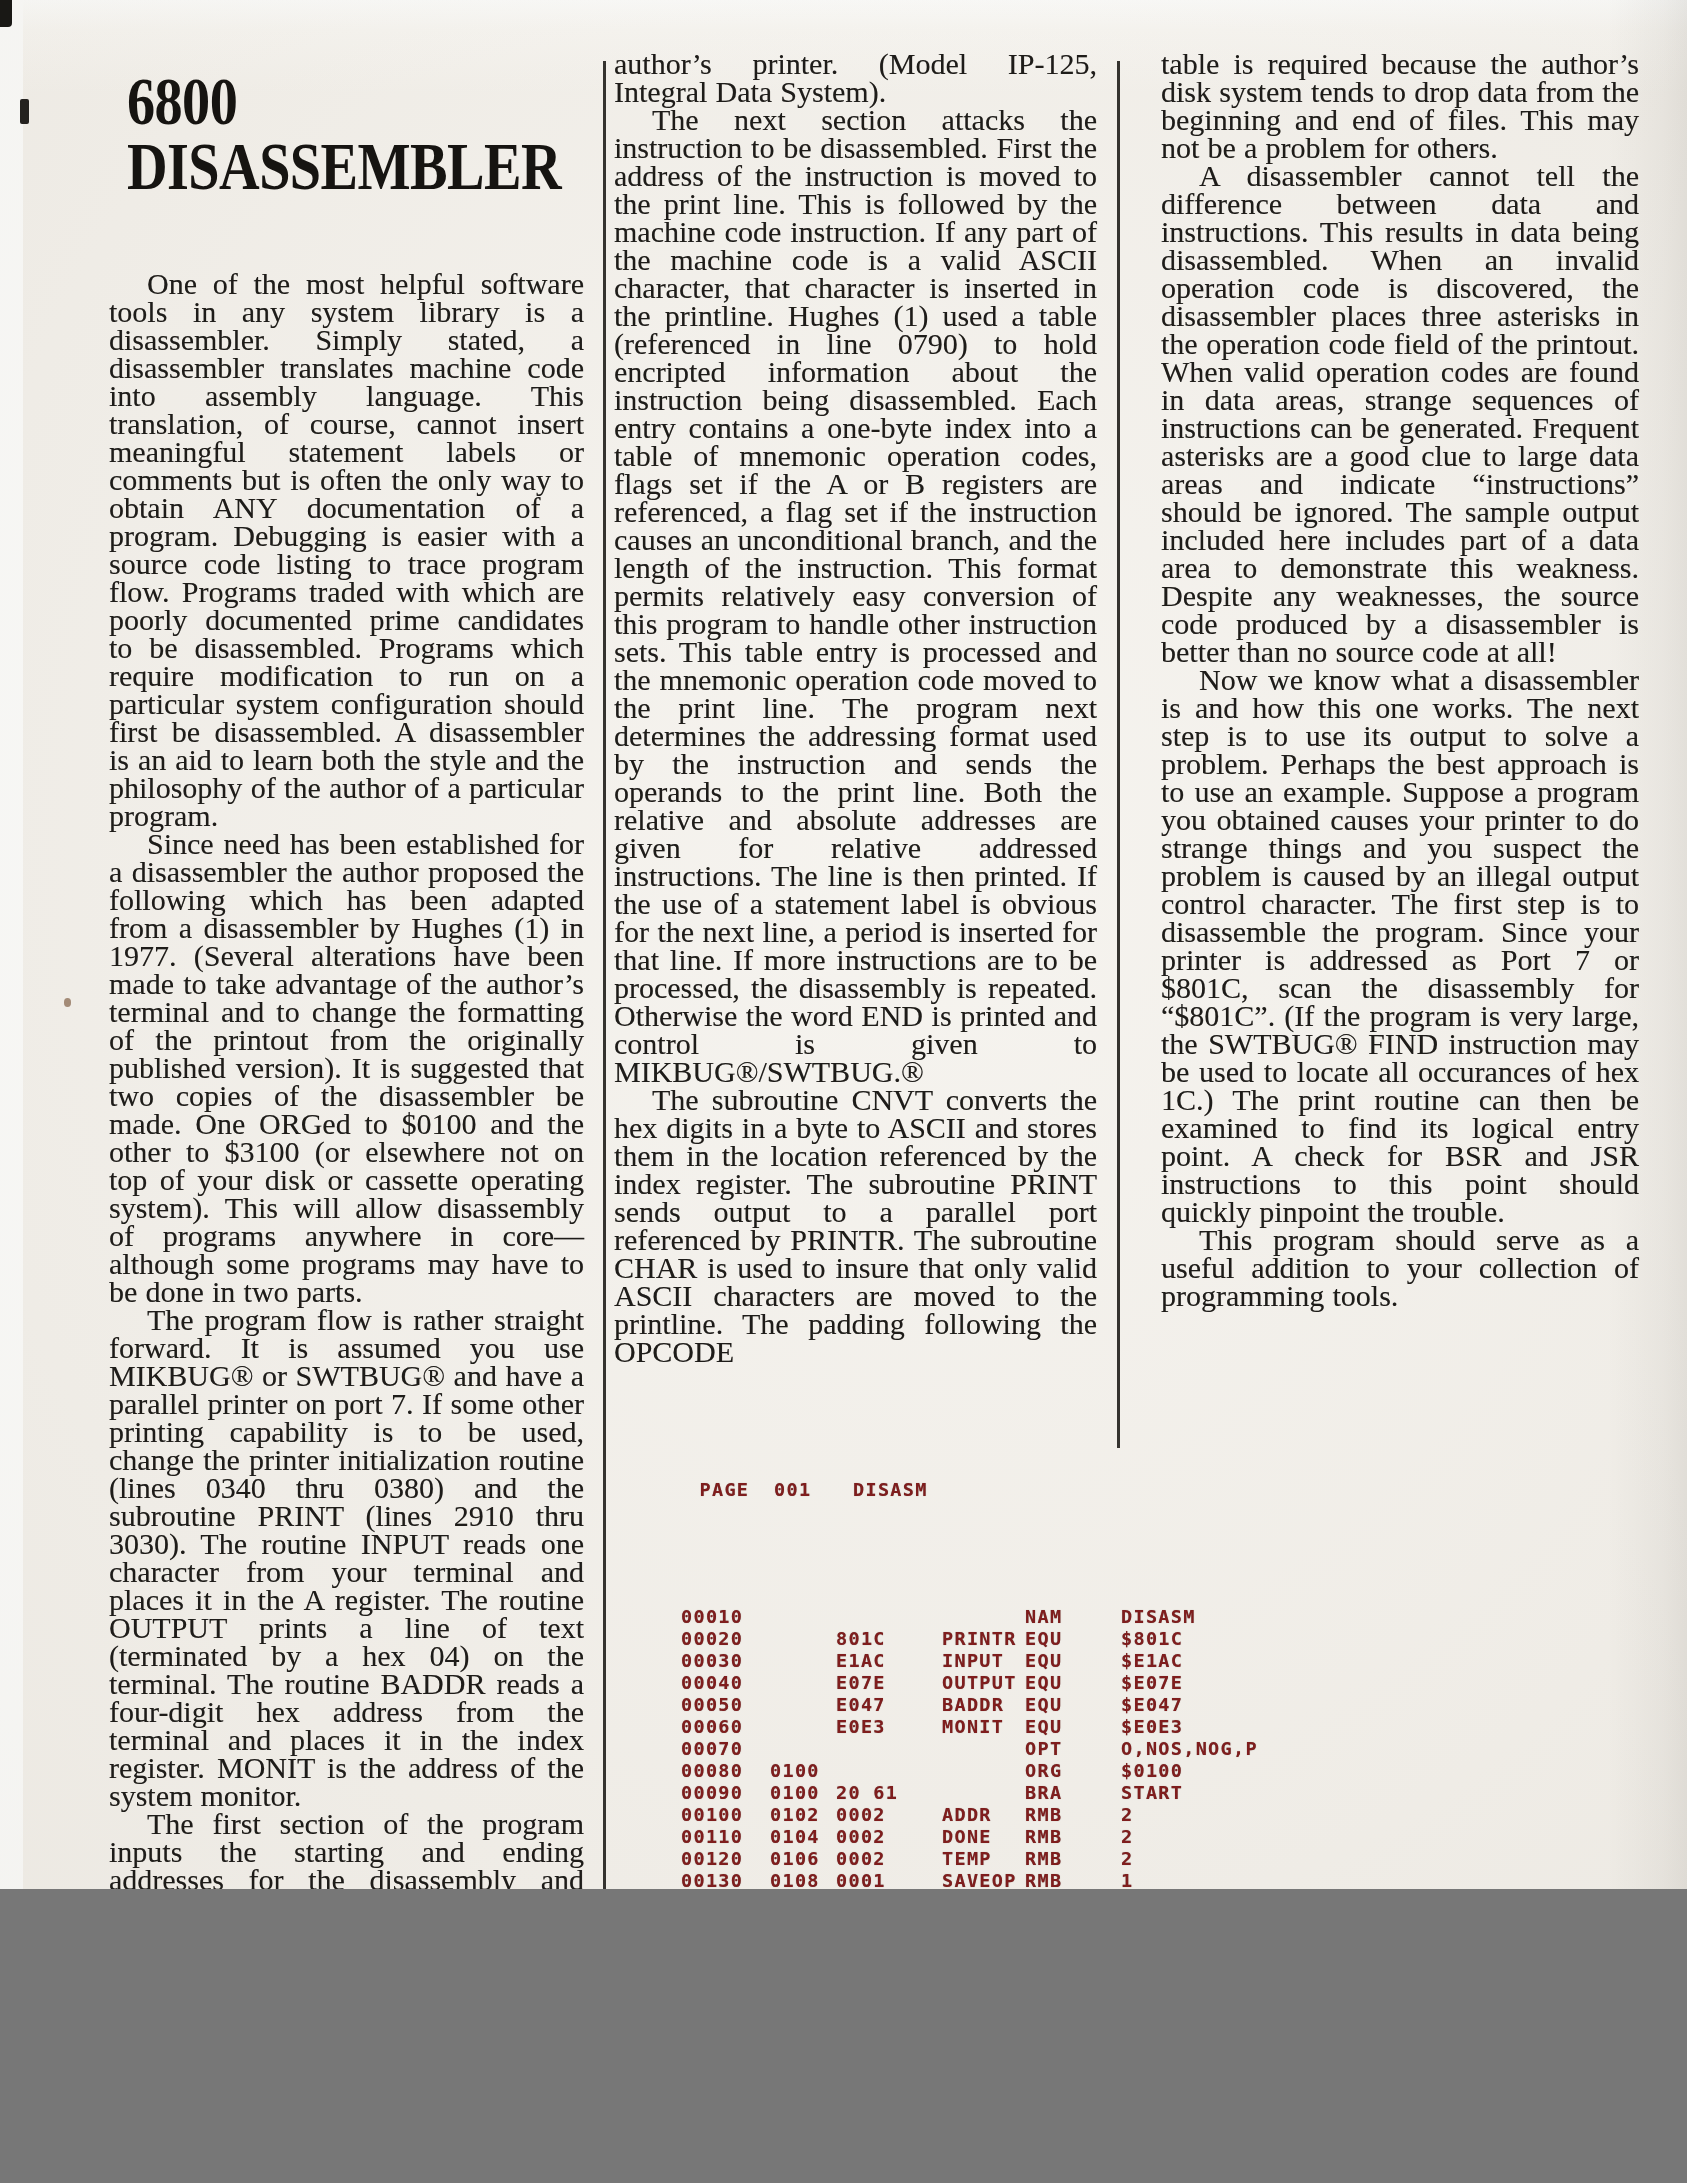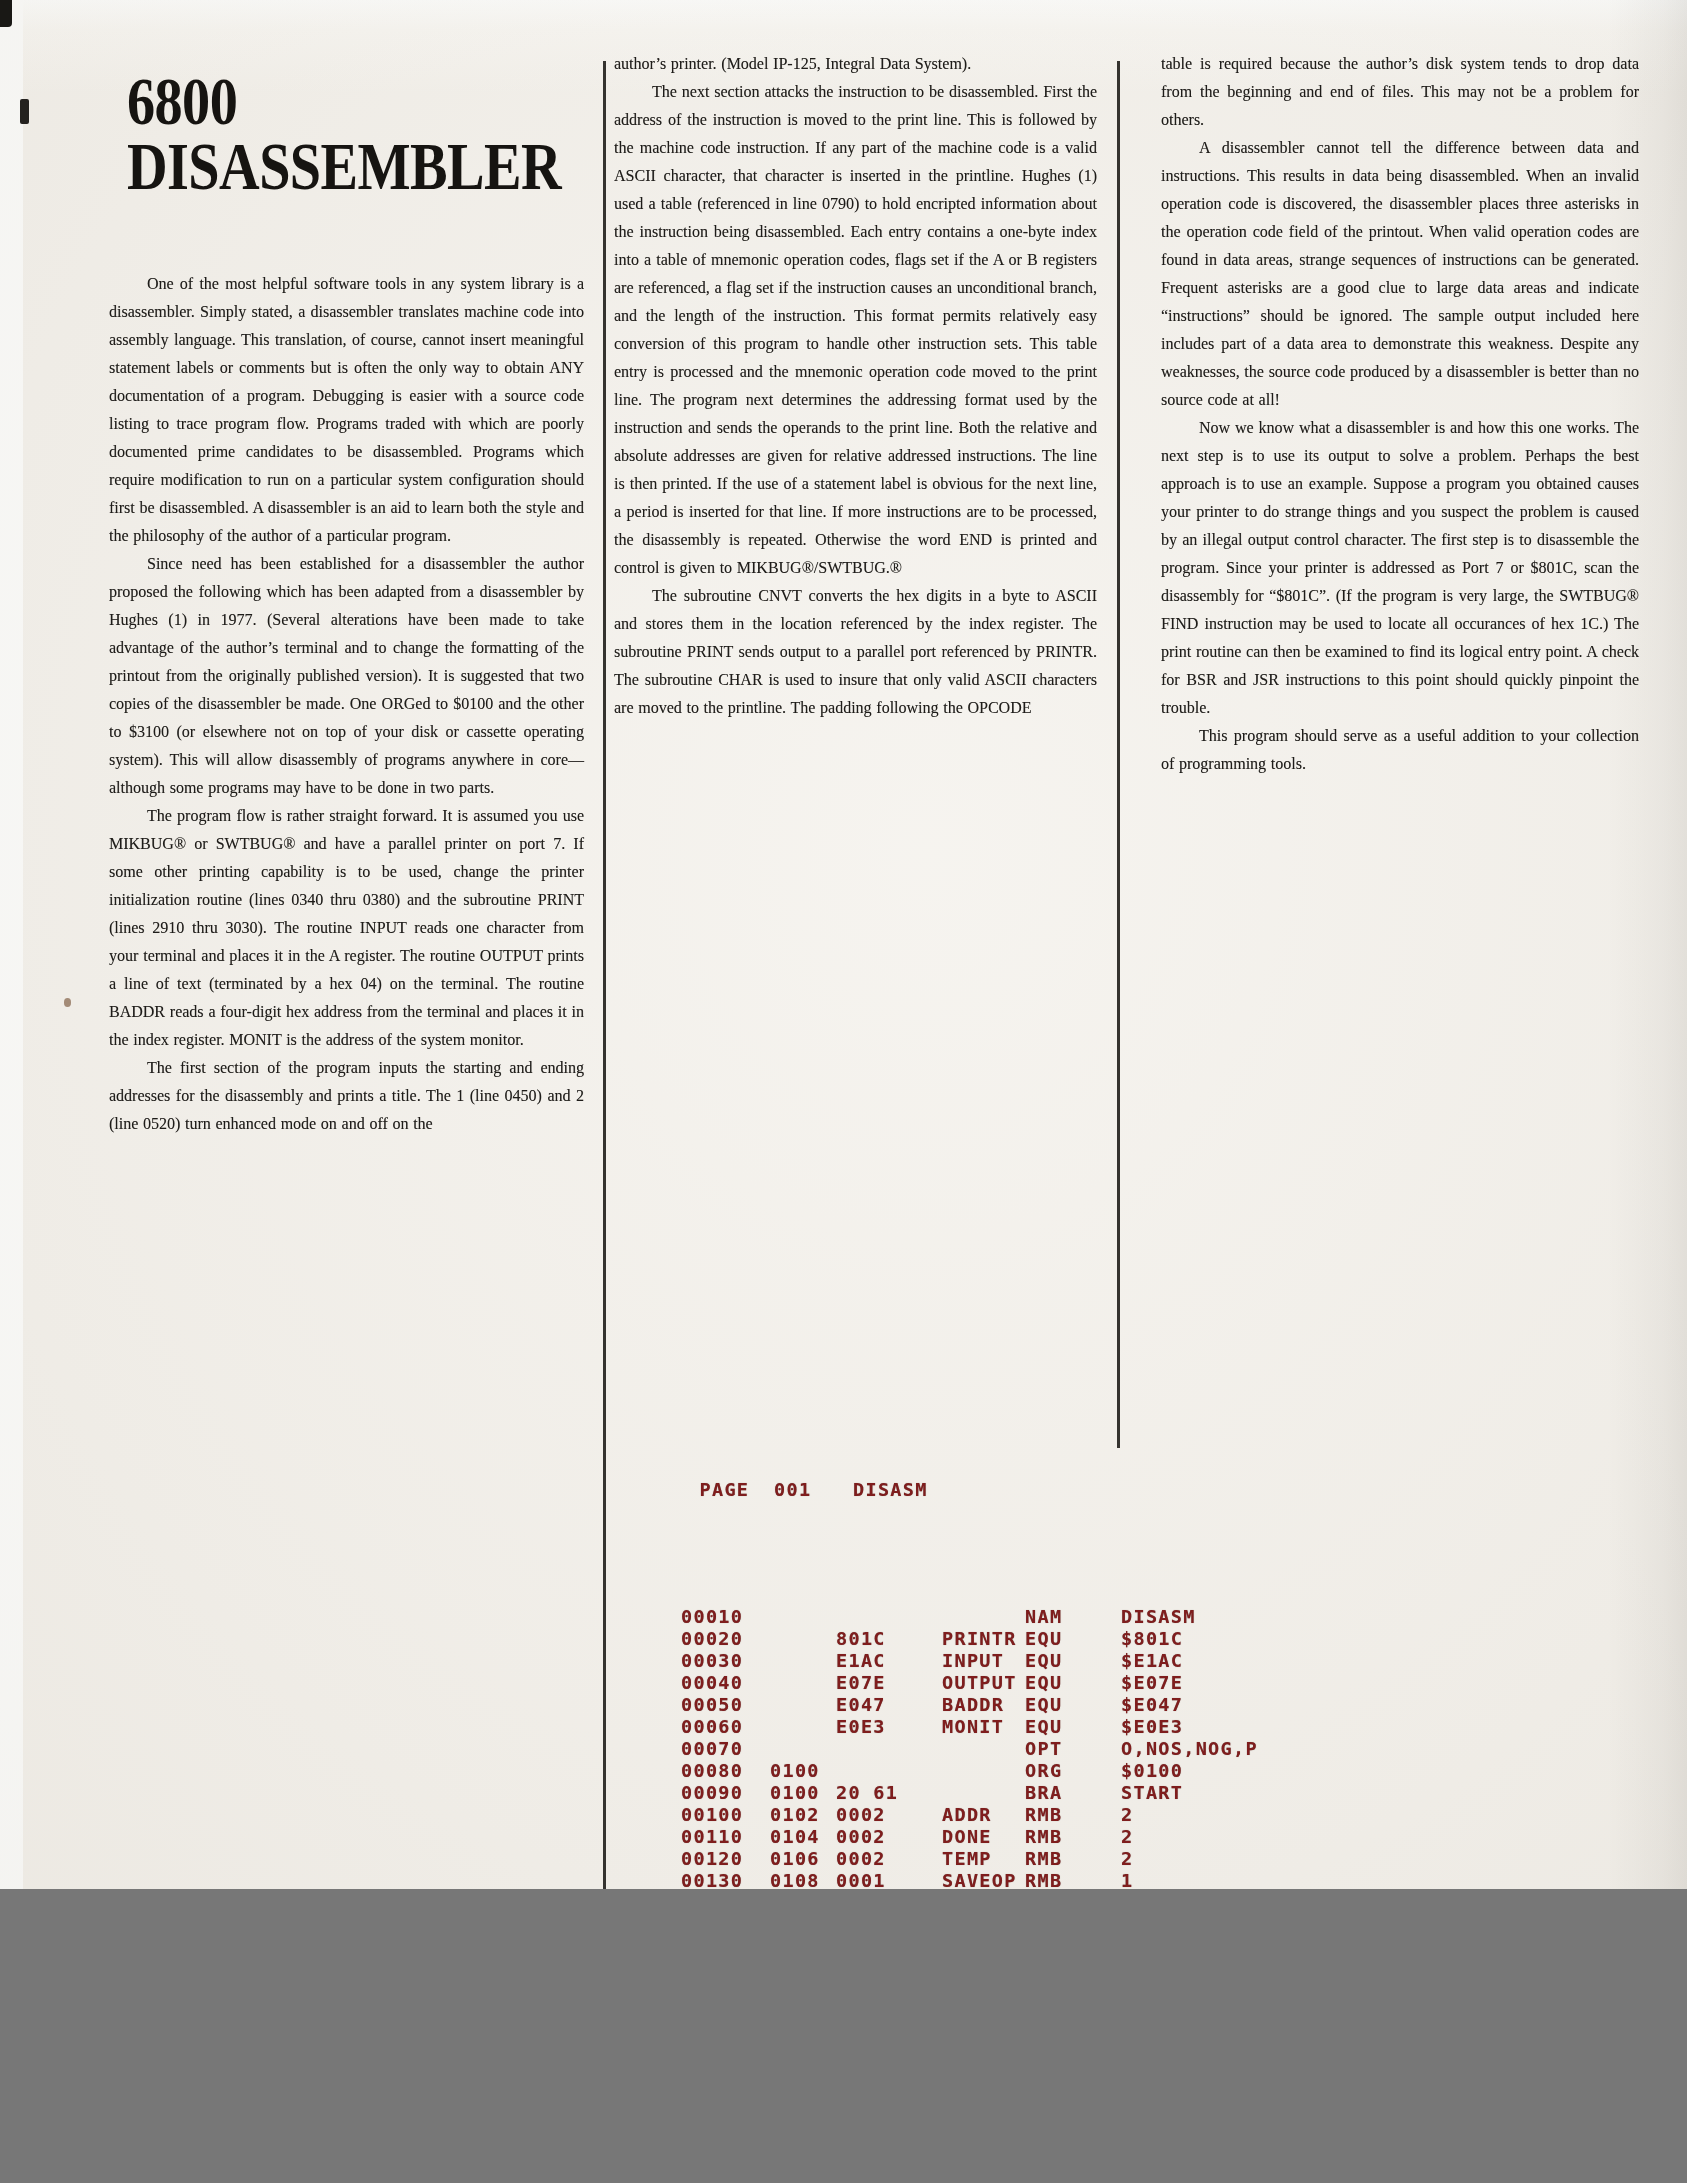--- a/index.html
+++ b/index.html
@@ -22,21 +22,21 @@
   .edge-dash  { position:absolute; left:20px; top:99px; width:8.6px; height:25px; background:#24221f; border-radius:2px; }
   .speck      { position:absolute; left:64px; top:998px; width:7.3px; height:8.6px; background:#8a6a52; border-radius:50%; opacity:.75; }
   .bottom-band{ position:absolute; left:58px; top:2171px; width:1629px; height:11.2px; background:#0e0d0c; }
 
   
   .title { position:absolute; left:127px; top:69px; font-weight:bold; color:#161411;
     font-size:67px; line-height:65px; transform:scaleX(.84); transform-origin:left top;
     letter-spacing:-0.7px; white-space:nowrap; }
 
   
-  .col { position:absolute; text-align:justify; font-size:16px; line-height:28px;
+  .col { position:absolute; text-align:justify; font-size:30px; line-height:28px;
     text-shadow:0.2px 0.3px 0.2px rgba(35,32,28,.38); word-spacing:0.7px; }
   .col1 { left:109px; top:270px;  width:475px; }
   .col2 { left:614px; top:50px;   width:483px; }
   .col3 { left:1129px; top:50px;  width:478px;margin-left:32px; }
   .col p { margin:0; }
   .col p.ind { text-indent:38px; }
 
   
   .rule { position:absolute; width:2.6px; background:#35332f; }
   .rule1 { left:603px;  top:61px; height:1985px; }

